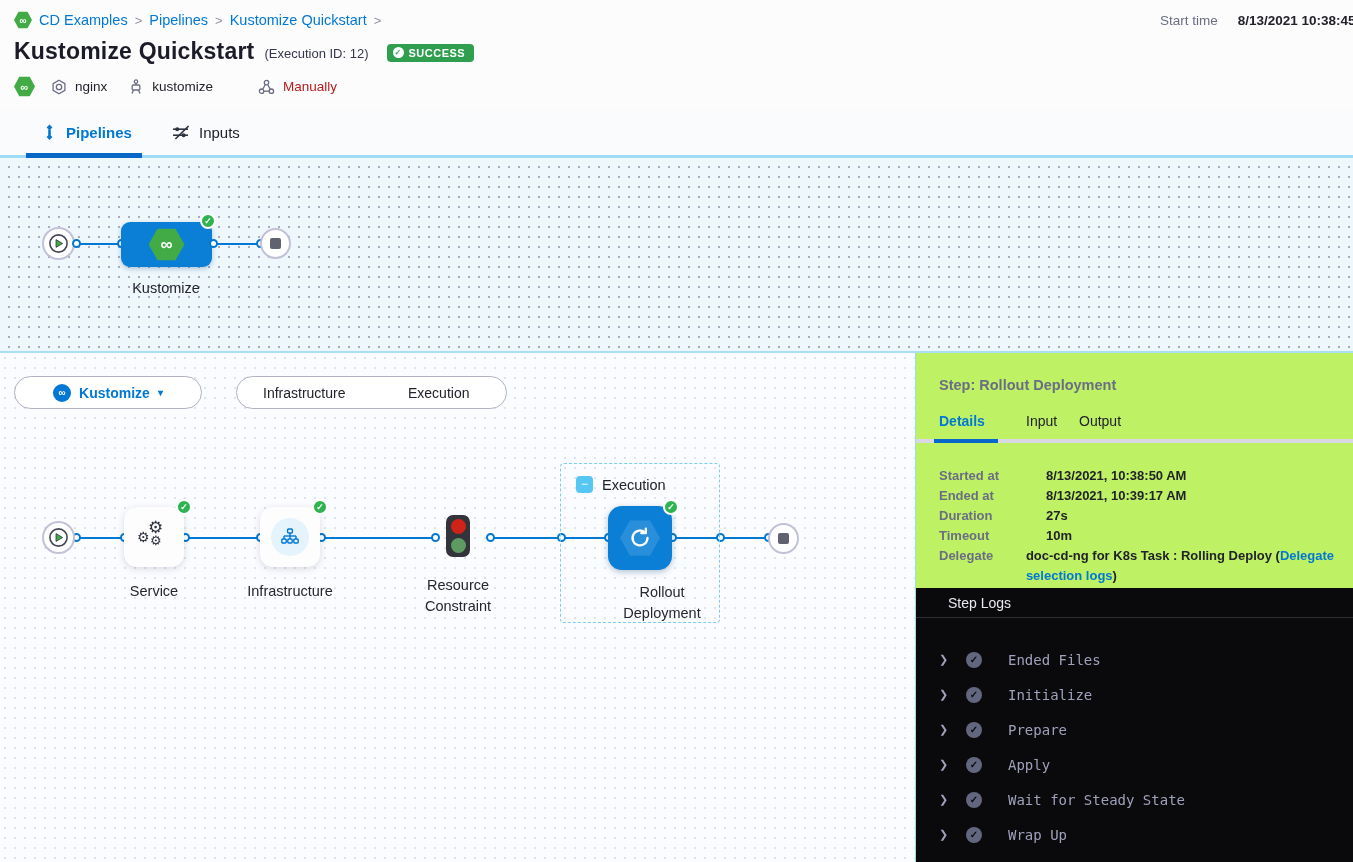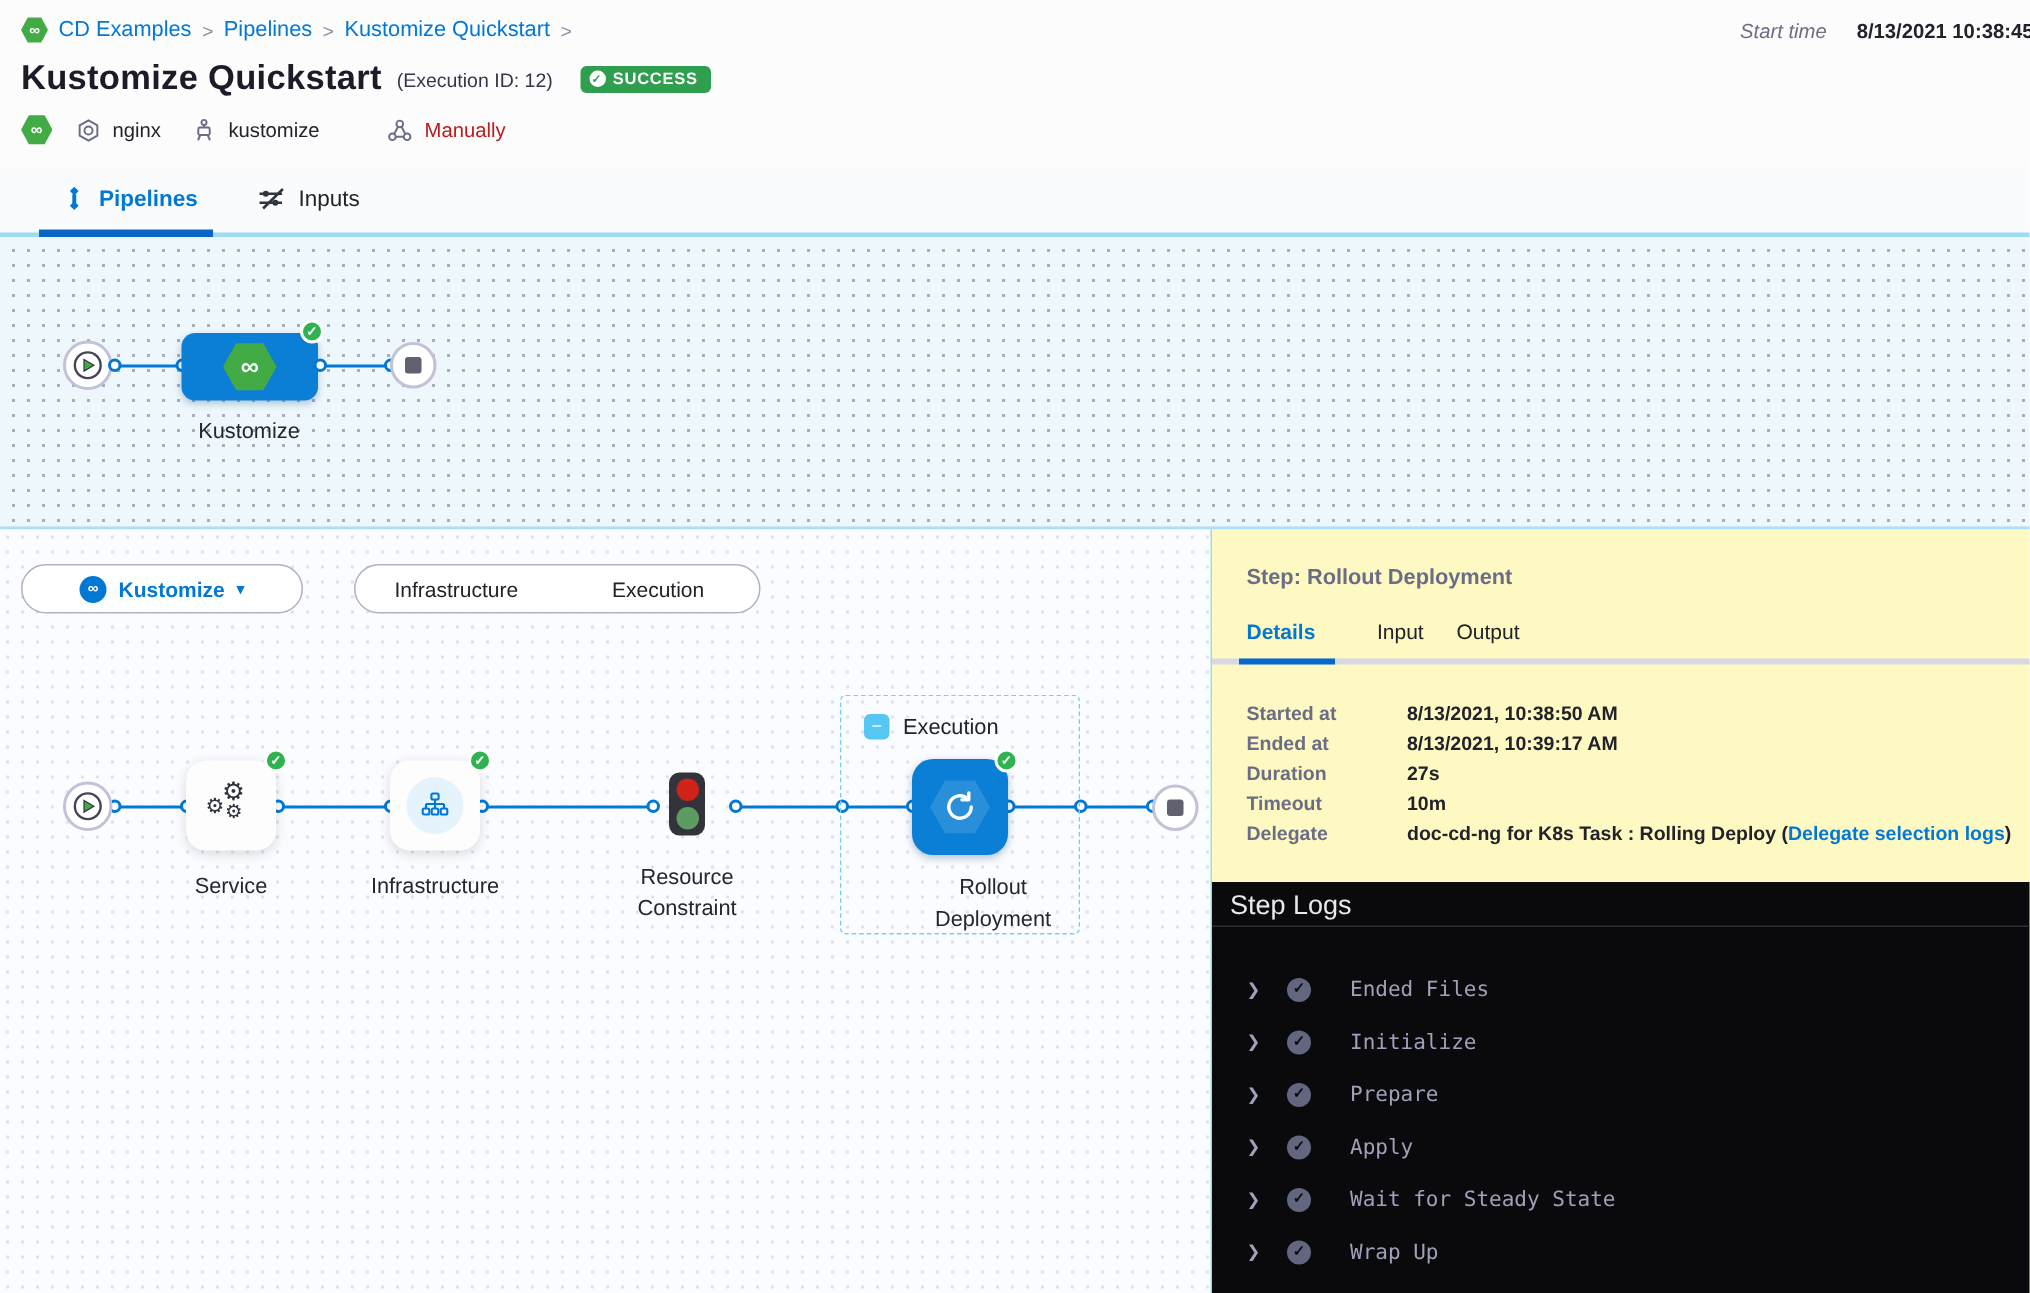--- a/index.html
+++ b/index.html
@@ -6,21 +6,21 @@
   html,body { width:1353px; height:862px; overflow:hidden; background:#fff;
               font-family:"Liberation Sans", sans-serif; color:#22222a; }
 
   
   .header { position:absolute; top:0; left:0; right:0; height:110px; background:#fcfcfd; }
   .breadcrumb { position:absolute; top:11px; left:14px; display:flex; align-items:center; gap:7px;
                 font-size:14.5px; }
   .crumb-link { color:#0278d5; cursor:pointer; }
   .crumb-sep { color:#8f90a5; font-size:13px; }
   .starttime { position:absolute; top:13px; left:1160px; white-space:nowrap; font-size:13.5px; }
-  .starttime .lab { color:#6b6d85; margin-right:20px;font-style:italic; }
+  .starttime .lab { color:#6b6d85; margin-right:20px; }
   .starttime .val { color:#22222a; font-weight:600; }
 
   .title-row { position:absolute; top:38px; left:14px; display:flex; align-items:center; }
   .page-title { font-size:23px; font-weight:700; color:#1b1c28; letter-spacing:.2px; }
   .exec-id { font-size:13px; color:#35364a; margin-left:10px; margin-top:4px; }
   .status-badge { margin-left:18px; margin-top:2px; background:#2f9e4e; color:#fff; font-size:11px;
                   font-weight:700; letter-spacing:.5px; border-radius:4px; padding:3px 9px 3px 6px;
                   display:flex; align-items:center; gap:5px; }
   .status-badge .dot { width:11px; height:11px; border-radius:50%; background:#fff; color:#2f9e4e;
                        font-size:8px; line-height:11px; text-align:center; font-weight:700; }
@@ -100,35 +100,35 @@
               line-height:16px; text-align:center; cursor:pointer; }
   .group-label { font-size:14.5px; color:#22222a; }
 
   .rollout-node { position:absolute; left:608px; top:153px; width:64px; height:64px; background:#0b7fd6;
                   border-radius:14px; display:flex; align-items:center; justify-content:center;
                   box-shadow:0 2px 6px rgba(2,60,110,.3); cursor:pointer; }
   .rollout-node .wm { position:absolute; width:40px; height:38px; background:rgba(255,255,255,.13);
                       clip-path:polygon(25% 4%, 75% 4%, 100% 50%, 75% 96%, 25% 96%, 0% 50%); }
 
   
-  .step-panel { width:546px; position:relative; background:#fef9c3; border-left:1px solid #9adcf7; }
+  .step-panel { width:438px; position:relative; background:#bef264; border-left:1px solid #9adcf7; }
   .step-title { position:absolute; top:24px; left:23px; font-size:14.5px; font-weight:600; color:#6b6d85; }
   .ptab { position:absolute; top:60px; font-size:14px; cursor:pointer; }
   .ptab.active { color:#0278d5; font-weight:600; }
   .ptabs-line { position:absolute; top:86px; left:0; right:0; height:4px; background:#d8d8e2; }
   .ptabs-line .blue { position:absolute; left:18px; width:64px; height:4px; background:#0868c9; }
 
   .details { position:absolute; top:113px; left:23px; font-size:13px; }
   .drow { display:flex; line-height:20px; }
   .drow .dl { width:107px; color:#6b6d85; font-weight:600; }
   .drow .dv { color:#22222a; font-weight:600; }
   .drow .dv a { color:#0278d5; text-decoration:none; font-weight:600; cursor:pointer; }
 
   .logs { position:absolute; top:235px; left:0; right:0; bottom:0; background:#0a0a0c; }
-  .logs-head { height:30px; line-height:30px; padding-left:12px; color:#e8e8ee; font-size:18px;
+  .logs-head { height:30px; line-height:30px; padding-left:32px; color:#e8e8ee; font-size:14px;
                border-bottom:1px solid #2e2e33; }
   .logs-body { padding-top:24px; }
   .log-row { height:35px; display:flex; align-items:center; cursor:pointer; }
   .log-chev { width:14px; margin-left:23px; color:#9fa1bb; font-size:11px; }
   .log-check { width:16px; height:16px; border-radius:50%; background:#63667f; color:#0a0a0c;
                font-size:10px; line-height:16px; text-align:center; font-weight:700; margin-left:13px; }
   .log-text { margin-left:26px; font-family:"DejaVu Sans Mono", monospace; font-size:14px; color:#9fa1bb; }
 
   svg { display:block; }
 </style>

